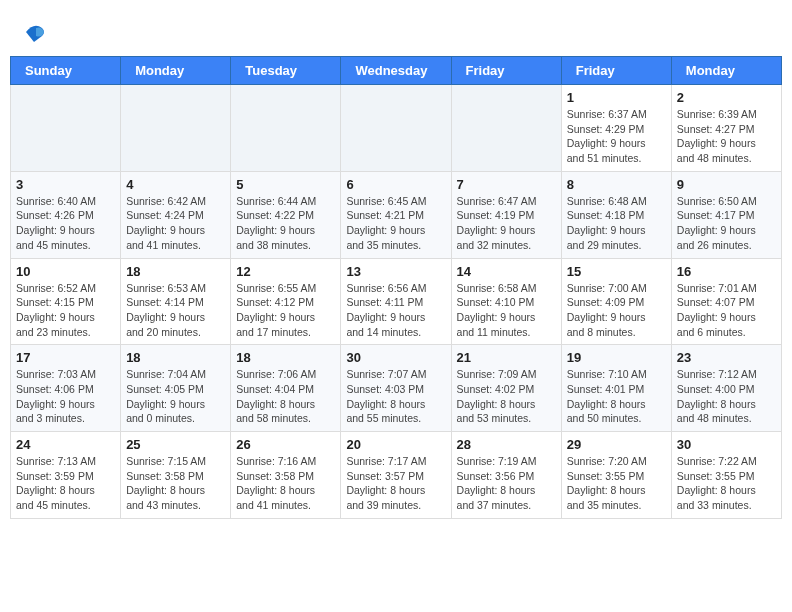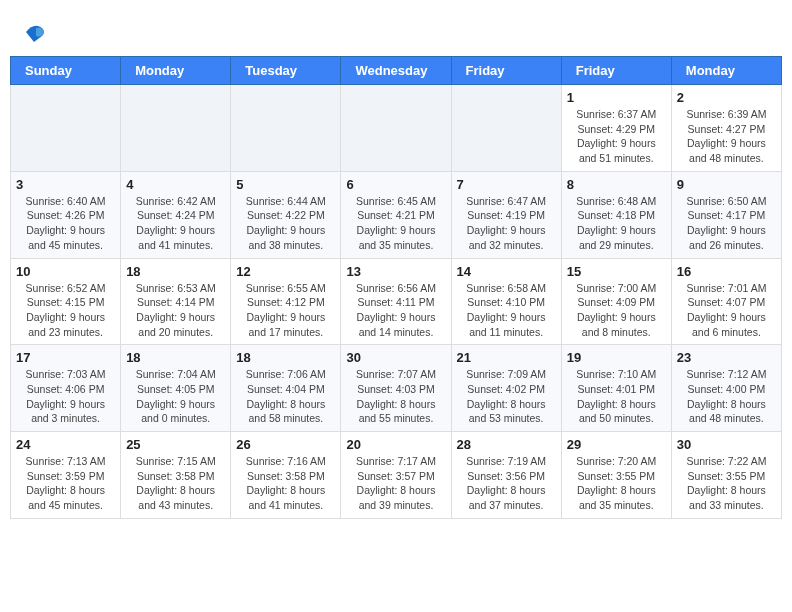--- a/index.html
+++ b/index.html
@@ -78,21 +78,20 @@
       font-size: 13px;
       font-weight: bold;
       color: #222;
       display: block;
       margin-bottom: 2px;
     }
     .day-info {
       font-size: 10.5px;
       color: #444;
       line-height: 1.4;
-      text-align: center;
     }
     .empty-cell {
       background: #f0f4f8 !important;
     }
   </style>
 </head>
 <body>
 
 <div class="header-area">
   <div class="logo">

